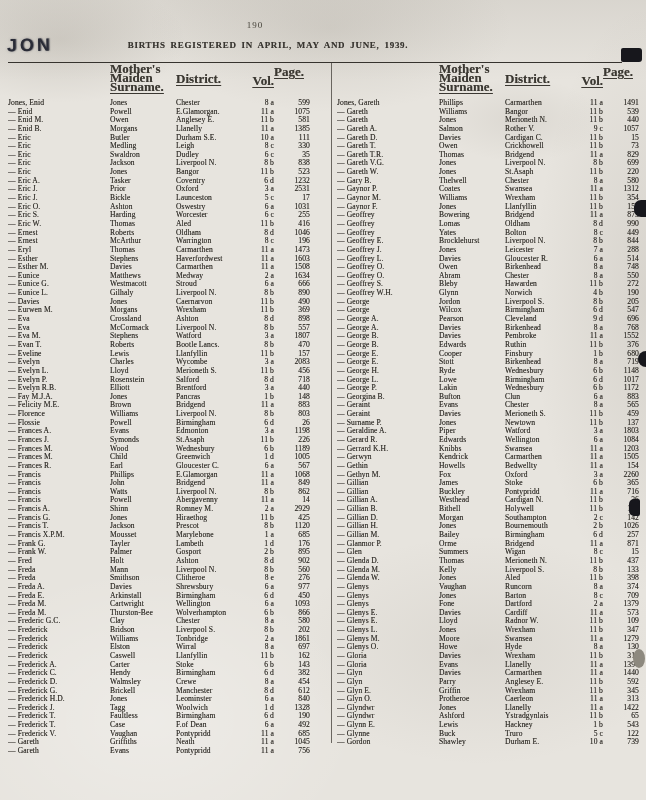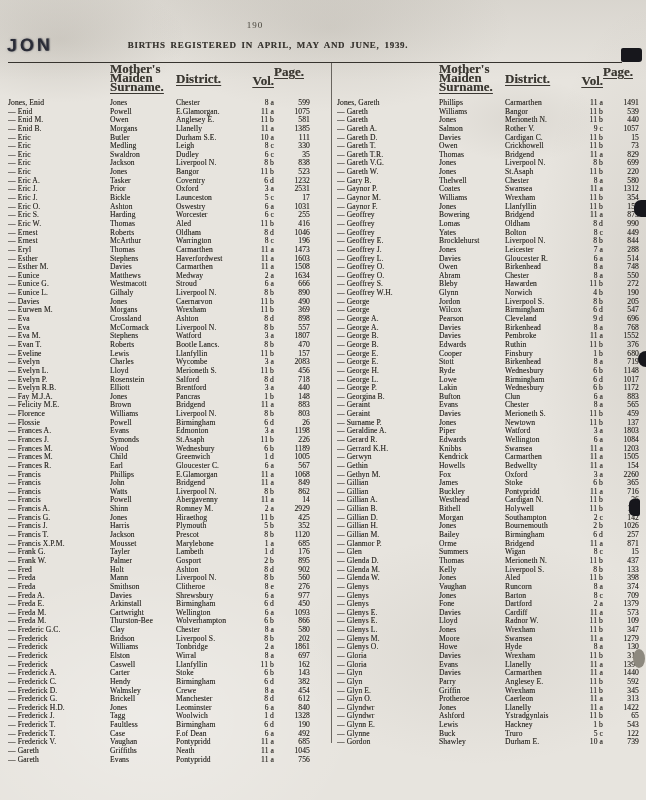--- a/index.html
+++ b/index.html
@@ -452,27 +452,20 @@
         <span class="cell c-page">2929</span>
       </div>
       <div class="row">
         <span class="cell c-name">— Francis G.</span>
         <span class="cell c-maiden">Jones</span>
         <span class="cell c-district">Hiraethog</span>
         <span class="cell c-vol">11 b</span>
         <span class="cell c-page">425</span>
       </div>
       <div class="row">
-        <span class="cell c-name">— Francis J.</span>
-        <span class="cell c-maiden">Harris</span>
-        <span class="cell c-district">Plymouth</span>
-        <span class="cell c-vol">5 b</span>
-        <span class="cell c-page">352</span>
-      </div>
-      <div class="row">
         <span class="cell c-name">— Francis T.</span>
         <span class="cell c-maiden">Jackson</span>
         <span class="cell c-district">Prescot</span>
         <span class="cell c-vol">8 b</span>
         <span class="cell c-page">1120</span>
       </div>
       <div class="row">
         <span class="cell c-name">— Francis X.P.M.</span>
         <span class="cell c-maiden">Mousset</span>
         <span class="cell c-district">Marylebone</span>

